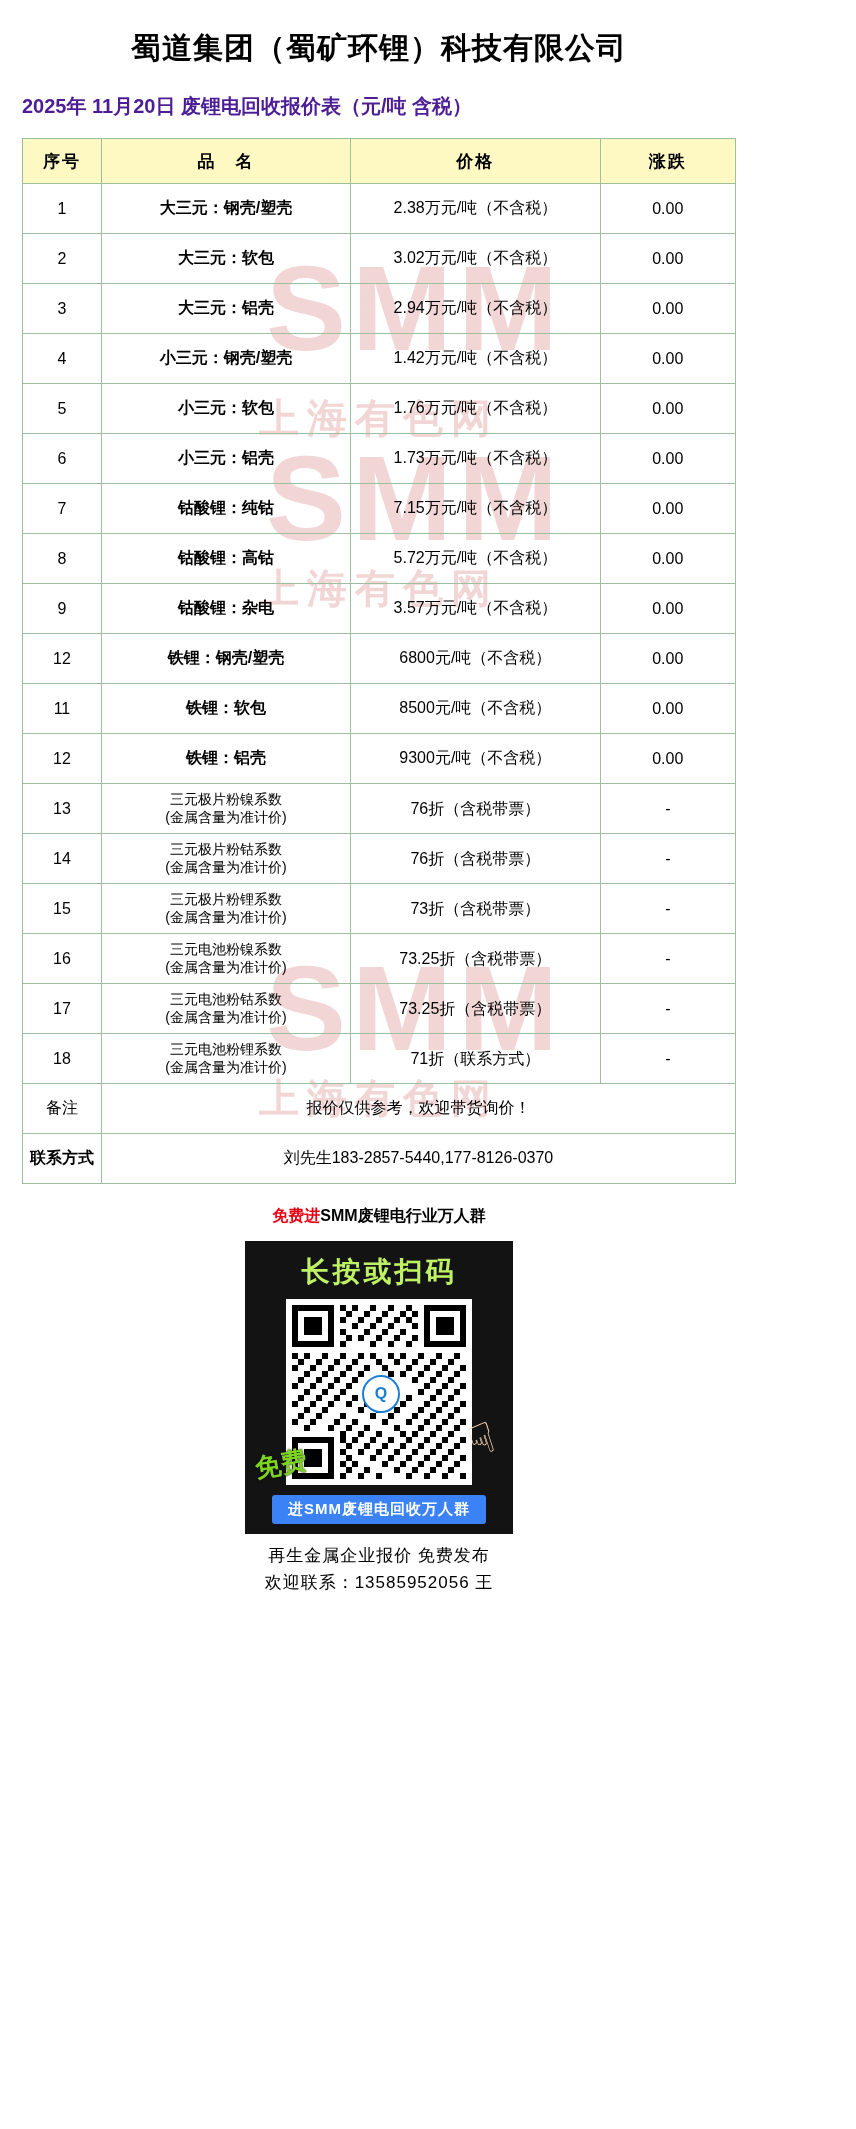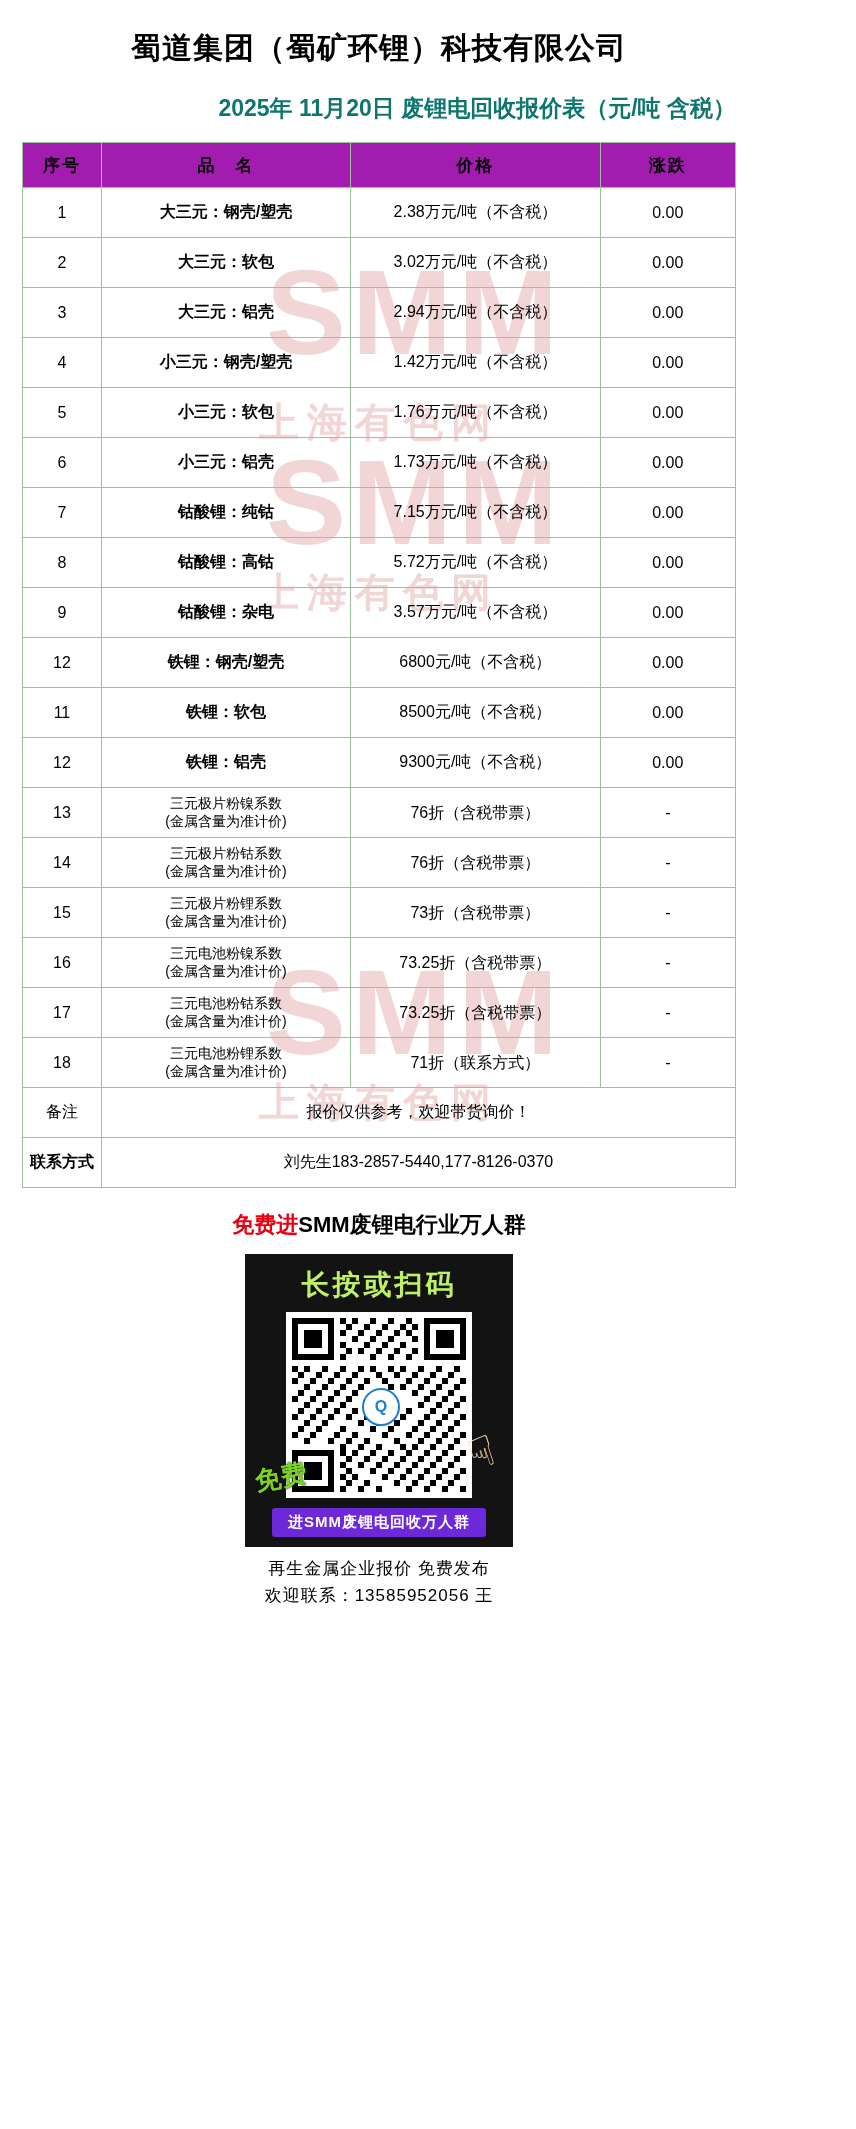--- a/index.html
+++ b/index.html
@@ -20,25 +20,25 @@
   }
   .company-title {
     text-align: center;
     font-size: 30px;
     font-weight: bold;
     letter-spacing: 1px;
     margin: 10px 0 24px 0;
     color: #000;
   }
   .report-title {
-    text-align: right;
-    font-size: 23px;
+    text-align: left;
+    font-size: 20px;
     font-weight: bold;
     margin: 0 0 18px 0;
-    color: #0f766e;
+    color: #4c1d95;
   }
   .table-wrap {
     position: relative;
   }
   
   .watermark {
     position: absolute;
     left: 0;
     top: 0;
     width: 100%;
@@ -73,21 +73,21 @@
     z-index: 1;
     background: transparent;
   }
   table.price th, table.price td {
     border: 1px solid #9dbf9d;
     text-align: center;
     vertical-align: middle;
     padding: 0;
   }
   table.price thead th {
-    background: #a21caf;
+    background: #fef9c3;
     font-size: 17px;
     font-weight: bold;
     height: 44px;
     letter-spacing: 2px;
   }
   table.price tbody td {
     font-size: 16px;
     height: 49px;
   }
   .col-no { width: 88px; }
@@ -109,21 +109,21 @@
   }
   td.note-label, td.contact-label {
     font-size: 16px;
   }
   td.contact-label { font-weight: bold; }
   tr.note td { height: 48px; font-size: 16px; }
   tr.contact td { height: 50px; font-size: 16px; }
   .sub-line { display: block; }
   .free-group {
     text-align: center;
-    font-size: 22px;
+    font-size: 16px;
     font-weight: bold;
     margin: 22px 0 14px 0;
   }
   .free-group .red { color: #e60012; }
   .qr-area {
     display: flex;
     justify-content: center;
     margin-bottom: 10px;
   }
   .qr-card {
@@ -183,21 +183,21 @@
     position: absolute;
     right: 18px;
     bottom: 70px;
     font-size: 42px;
     color: #f7d6b0;
     transform: rotate(-18deg);
   }
   .qr-foot {
     margin: 10px auto 0 auto;
     width: 214px;
-    background: #6d28d9;
+    background: #3b82f6;
     color: #ffffff;
     font-size: 15px;
     font-weight: bold;
     text-align: center;
     padding: 5px 0;
     border-radius: 3px;
     letter-spacing: 1px;
   }
   .foot-line {
     text-align: center;

